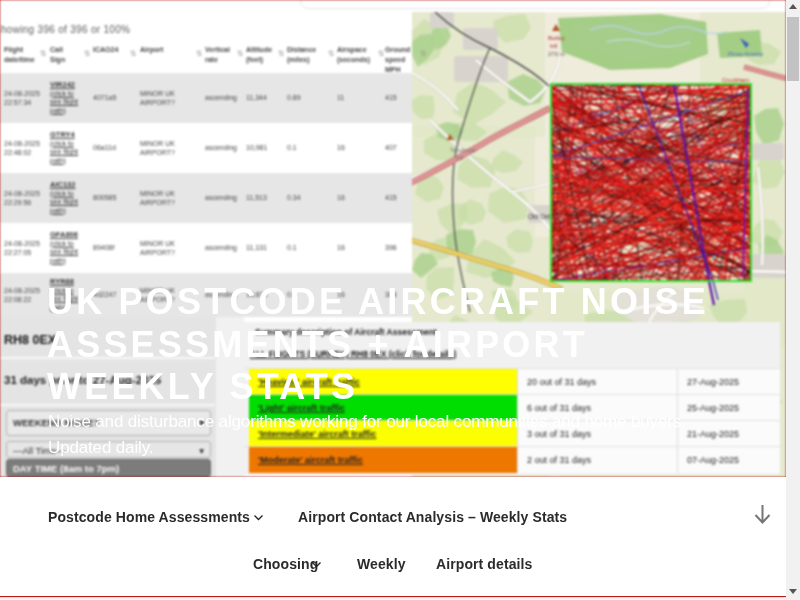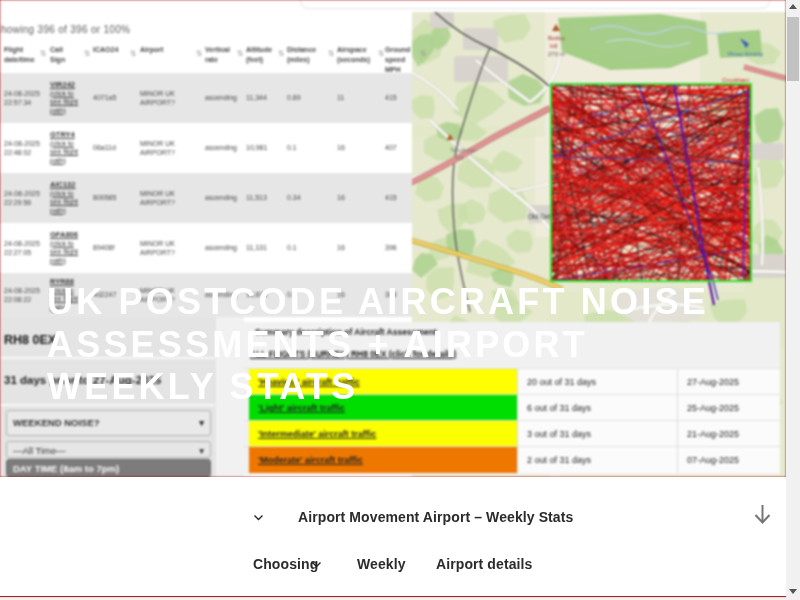--- a/index.html
+++ b/index.html
@@ -698,26 +698,28 @@
             <span>2 out of 31 days</span>
           </div>
 <div class="scell" style="left:433px;width:103px;border-left:1px solid #ddd;background:#fbfbfb">
             <span>07-Aug-2025</span>
           </div>
 </div>
     </div>
   </div>
 
   <div id="title">UK POSTCODE AIRCRAFT NOISE<br>ASSESSMENTS + AIRPORT<br>WEEKLY STATS</div>
+  <div id="desc">Noise and disturbance algorithms working for our local communities and home buyers.<br>Updated daily.</div>
 
   <div id="nav">
+    <div class="mi" style="left:48px;top:32px">Postcode Home Assessments</div>
     <svg class="chev" style="left:253px;top:35px" viewBox="0 0 11 11">
         <path d="M1.5,3.5 L5.5,7.5 L9.5,3.5" stroke="#222" stroke-width="1.3" fill="none"></path>
       </svg>
-    <div class="mi" style="left:298px;top:32px">Airport Movement Airport – Weekly Stats</div>
+    <div class="mi" style="left:298px;top:32px">Airport Contact Analysis – Weekly Stats</div>
     <div class="mi" style="left:253px;top:79px">Choosing</div>
     <svg class="chev" style="left:311px;top:82px" viewBox="0 0 11 11">
         <path d="M1.5,3.5 L5.5,7.5 L9.5,3.5" stroke="#222" stroke-width="1.3" fill="none"></path>
       </svg>
     <div class="mi" style="left:357px;top:79px">Weekly</div>
     <div class="mi" style="left:436px;top:79px">Airport details</div>
     <svg style="position:absolute;left:752px;top:26px;width:22px;height:24px" viewBox="0 0 22 24">
         <path d="M10.5,2 V19 M3.5,12 L10.5,19.5 L17.5,12" stroke="#767676" stroke-width="2" fill="none"></path>
       </svg>
   </div>

